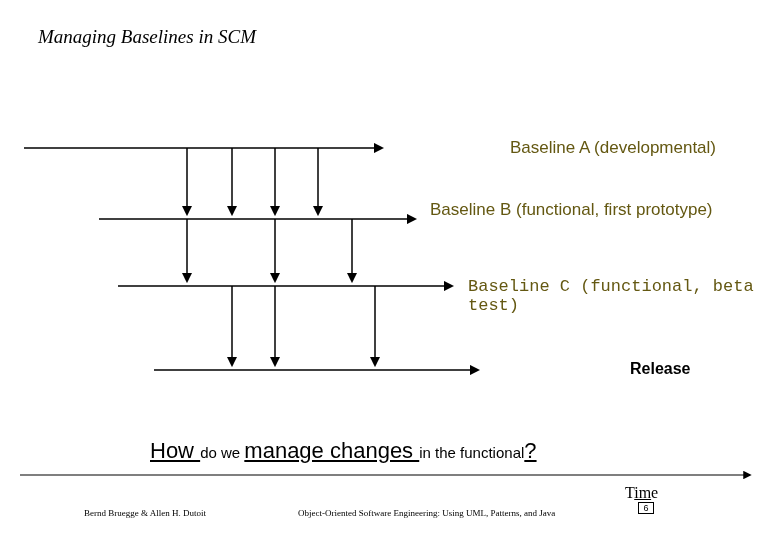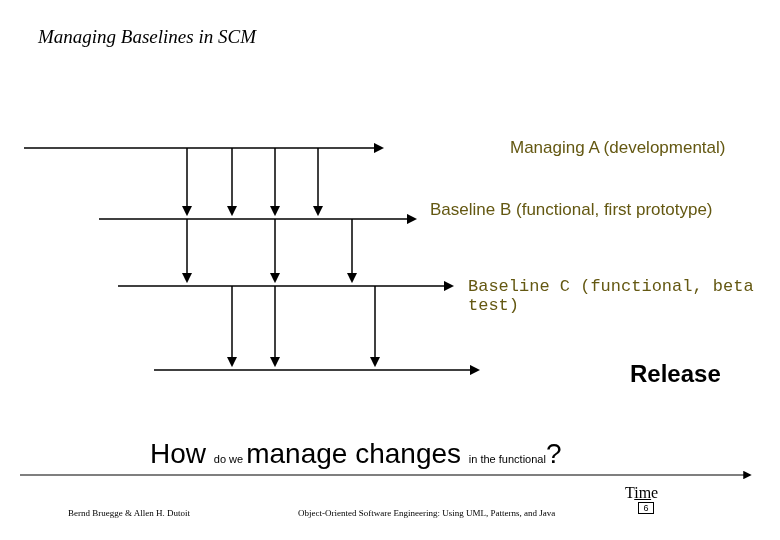--- a/index.html
+++ b/index.html
@@ -20,30 +20,30 @@
     font-family: "Times New Roman", Times, serif;
     color: #000;
   }
   .row-label {
     position: absolute;
     font-size: 17px;
     color: #645812;
   }
   .release-label {
     position: absolute;
-    font-size: 24px;
+    font-size: 16px;
     font-weight: bold;
     color: #000;
   }
   .question {
     position: absolute;
     color: #000;
   }
-  .question .big { font-size: 28px; }
-  .question .med { font-size: 11px; }
+  .question .big { font-size: 22px; text-decoration: underline; }
+  .question .med { font-size: 15px; }
   .time-label {
     position: absolute;
     font-family: "Times New Roman", Times, serif;
     font-size: 16px;
     color: #000;
   }
   .time-label .u { text-decoration: underline; }
   .page-badge {
     position: absolute;
     width: 16px;
@@ -95,28 +95,28 @@
   <line x1="275" y1="219" x2="275" y2="281" stroke="#000" stroke-width="1.5" marker-end="url(#arrow)"></line>
   <line x1="352" y1="219" x2="352" y2="281" stroke="#000" stroke-width="1.5" marker-end="url(#arrow)"></line>
 
   <line x1="232" y1="286" x2="232" y2="365" stroke="#000" stroke-width="1.5" marker-end="url(#arrow)"></line>
   <line x1="275" y1="286" x2="275" y2="365" stroke="#000" stroke-width="1.5" marker-end="url(#arrow)"></line>
   <line x1="375" y1="286" x2="375" y2="365" stroke="#000" stroke-width="1.5" marker-end="url(#arrow)"></line>
 
   <line x1="20" y1="475" x2="750" y2="475" stroke="#000" stroke-width="1.2" marker-end="url(#arrow)"></line>
 </svg>
 
-<div class="row-label" style="top:138px; left:510px;">Managing A (developmental)</div>
+<div class="row-label" style="top:138px; left:510px;">Baseline A (developmental)</div>
 <div class="row-label" style="top:200px; left:430px;">Baseline B (functional, first prototype)</div>
 <div class="row-label" style="top:277px; left:468px;font-family:Liberation Mono, monospace;">Baseline C (functional, beta test)</div>
 <div class="release-label" style="top:360px; left:630px;">Release</div>
 
 <div class="question" style="top:438px; left:150px;">
   <span class="big">How </span><span class="med">do we </span><span class="big">manage changes </span><span class="med">in the functional</span><span class="big">?</span>
 </div>
 
 <div class="time-label" style="top:484px; left:625px;">
   <span>T</span><span class="u">im</span><span>e</span>
 </div>
 <div class="page-badge" style="top:502px; left:638px;">6</div>
 
-<div class="footer" style="left:68px;">Bernd Bruegge &amp; Allen H. Dutoit</div>
+<div class="footer" style="left:84px;">Bernd Bruegge &amp; Allen H. Dutoit</div>
 <div class="footer" style="left:298px;">Object-Oriented Software Engineering: Using UML, Patterns, and Java</div>
 
 </body></html>

